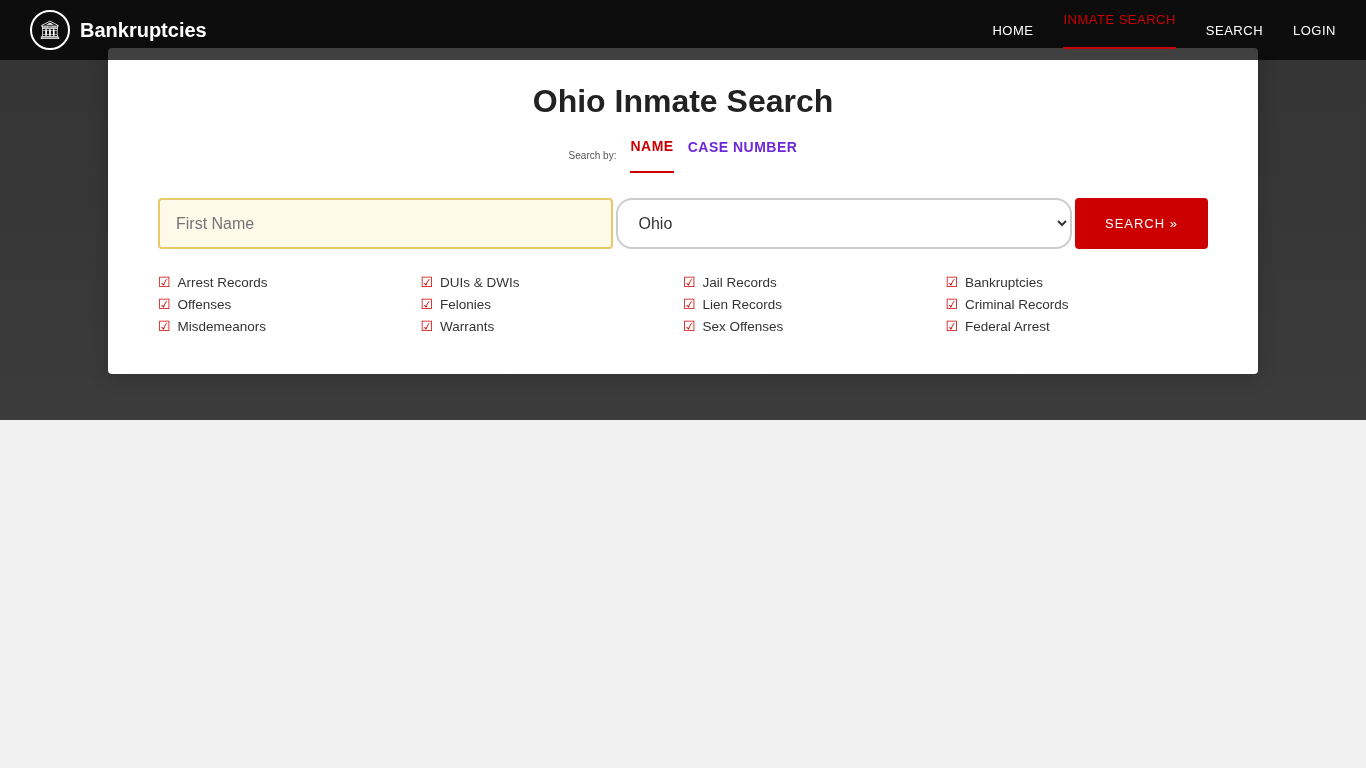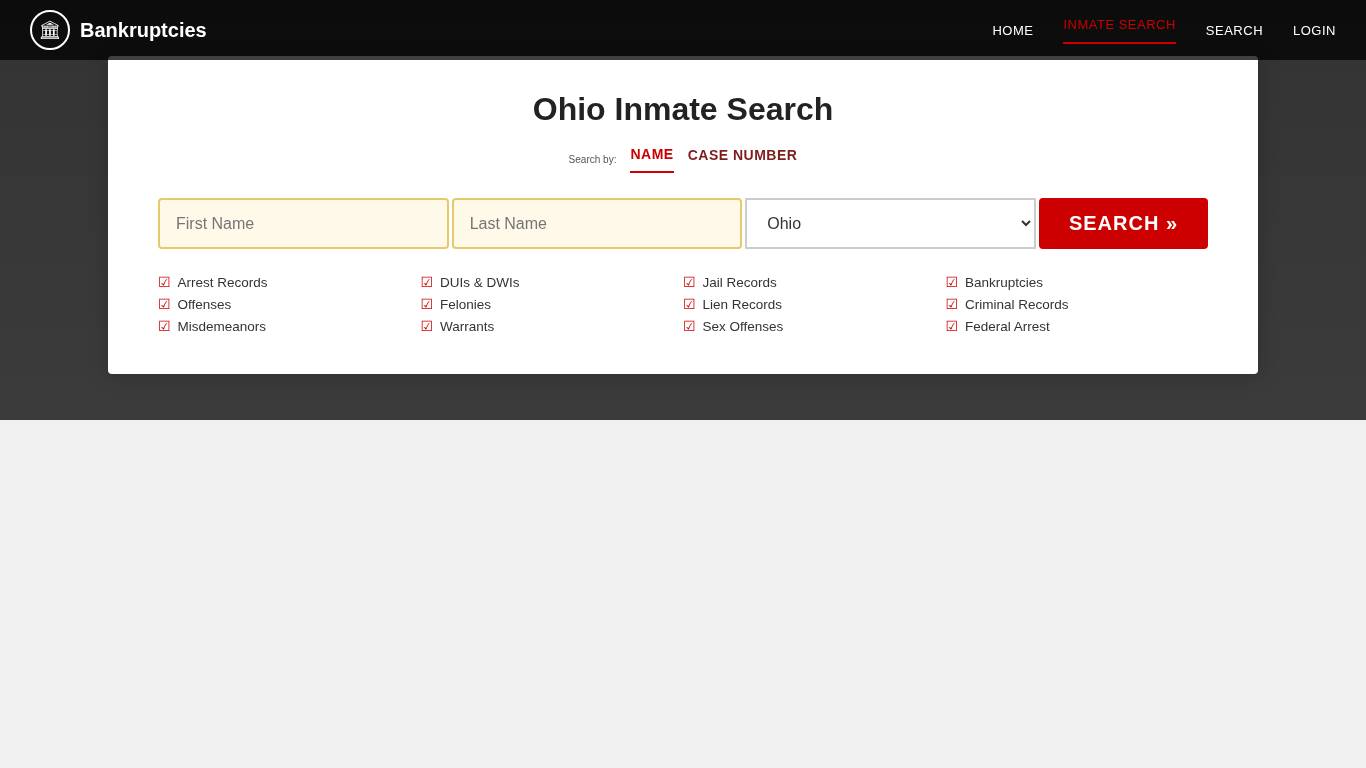--- a/index.html
+++ b/index.html
@@ -47,21 +47,21 @@
       color: white;
       text-decoration: none;
       font-size: 13px;
       font-weight: normal;
       letter-spacing: 0.5px;
       cursor: pointer;
     }
     .nav-link.active {
       color: #cc0000;
       border-bottom: 2px solid #cc0000;
-      padding-bottom: 10px;
+      padding-bottom: 20px;
     }
 
     
     .hero-bg {
       position: relative;
       width: 100%;
       height: 420px;
       background: #555;
       display: flex;
       align-items: center;
@@ -82,21 +82,21 @@
     }
     .hero-overlay {
       position: absolute;
       inset: 0;
       background: linear-gradient(to bottom, rgba(0,0,0,0.4), rgba(0,0,0,0.3));
     }
 
     
     .search-card {
       position: absolute;
-      top: 56px;
+      top: 48px;
       left: 50%;
       transform: translateX(-50%);
       width: 1150px;
       background: white;
       border-radius: 4px;
       padding: 35px 50px 40px;
       box-shadow: 0 2px 20px rgba(0,0,0,0.2);
       z-index: 5;
     }
     .search-card-title {
@@ -114,63 +114,63 @@
       margin-bottom: 25px;
     }
     .search-by-label {
       color: #555;
       font-size: 10px;
     }
     .search-tab {
       font-size: 14px;
       font-weight: bold;
       cursor: pointer;
-      padding-bottom: 9px;
+      padding-bottom: 17px;
       letter-spacing: 0.5px;
     }
     .search-tab.active {
       color: #cc0000;
       border-bottom: 2px solid #cc0000;
     }
     .search-tab.inactive {
-      color: #7f1d1d;
+      color: #6d28d9;
     }
     .search-fields-row {
       display: flex;
       gap: 3px;
       margin-bottom: 25px;
     }
     .search-input {
       flex: 1;
       padding: 14px 16px;
       border: 2px solid #e8c96a;
       border-radius: 4px;
       font-size: 16px;
       background: #fef9e8;
       color: #aaa;
       outline: none;
     }
     .state-select {
       flex: 1;
       padding: 14px 16px;
       border: 2px solid #ccc;
-      border-radius: 1px;
+      border-radius: 16px;
       font-size: 16px;
       background: white;
       color: #333;
       outline: none;
       appearance: auto;
     }
     .search-btn {
       background: #cc0000;
       color: white;
       border: none;
       padding: 14px 30px;
-      font-size: 20px;
-      font-weight: bold;
+      font-size: 13px;
+      font-weight: normal;
       border-radius: 4px;
       cursor: pointer;
       white-space: nowrap;
       letter-spacing: 1px;
     }
     .checkboxes-grid {
       display: grid;
       grid-template-columns: repeat(4, 1fr);
       gap: 6px 0;
     }
@@ -210,21 +210,20 @@
     <h1 class="search-card-title">Ohio Inmate Search</h1>
 
     <div class="search-by-row">
       <span class="search-by-label">Search by:</span>
       <span class="search-tab active">NAME</span>
       <span class="search-tab inactive">CASE NUMBER</span>
     </div>
 
     <div class="search-fields-row">
       <input class="search-input" type="text" placeholder="First Name" style="">
-      <input class="search-input" type="text" placeholder="Last Name" style="">
       <select class="state-select">
         <option>Ohio</option>
         <option>Alabama</option>
         <option>Alaska</option>
         <option>Arizona</option>
       </select>
       <button class="search-btn">SEARCH »</button>
     </div>
 
     <div class="checkboxes-grid">

